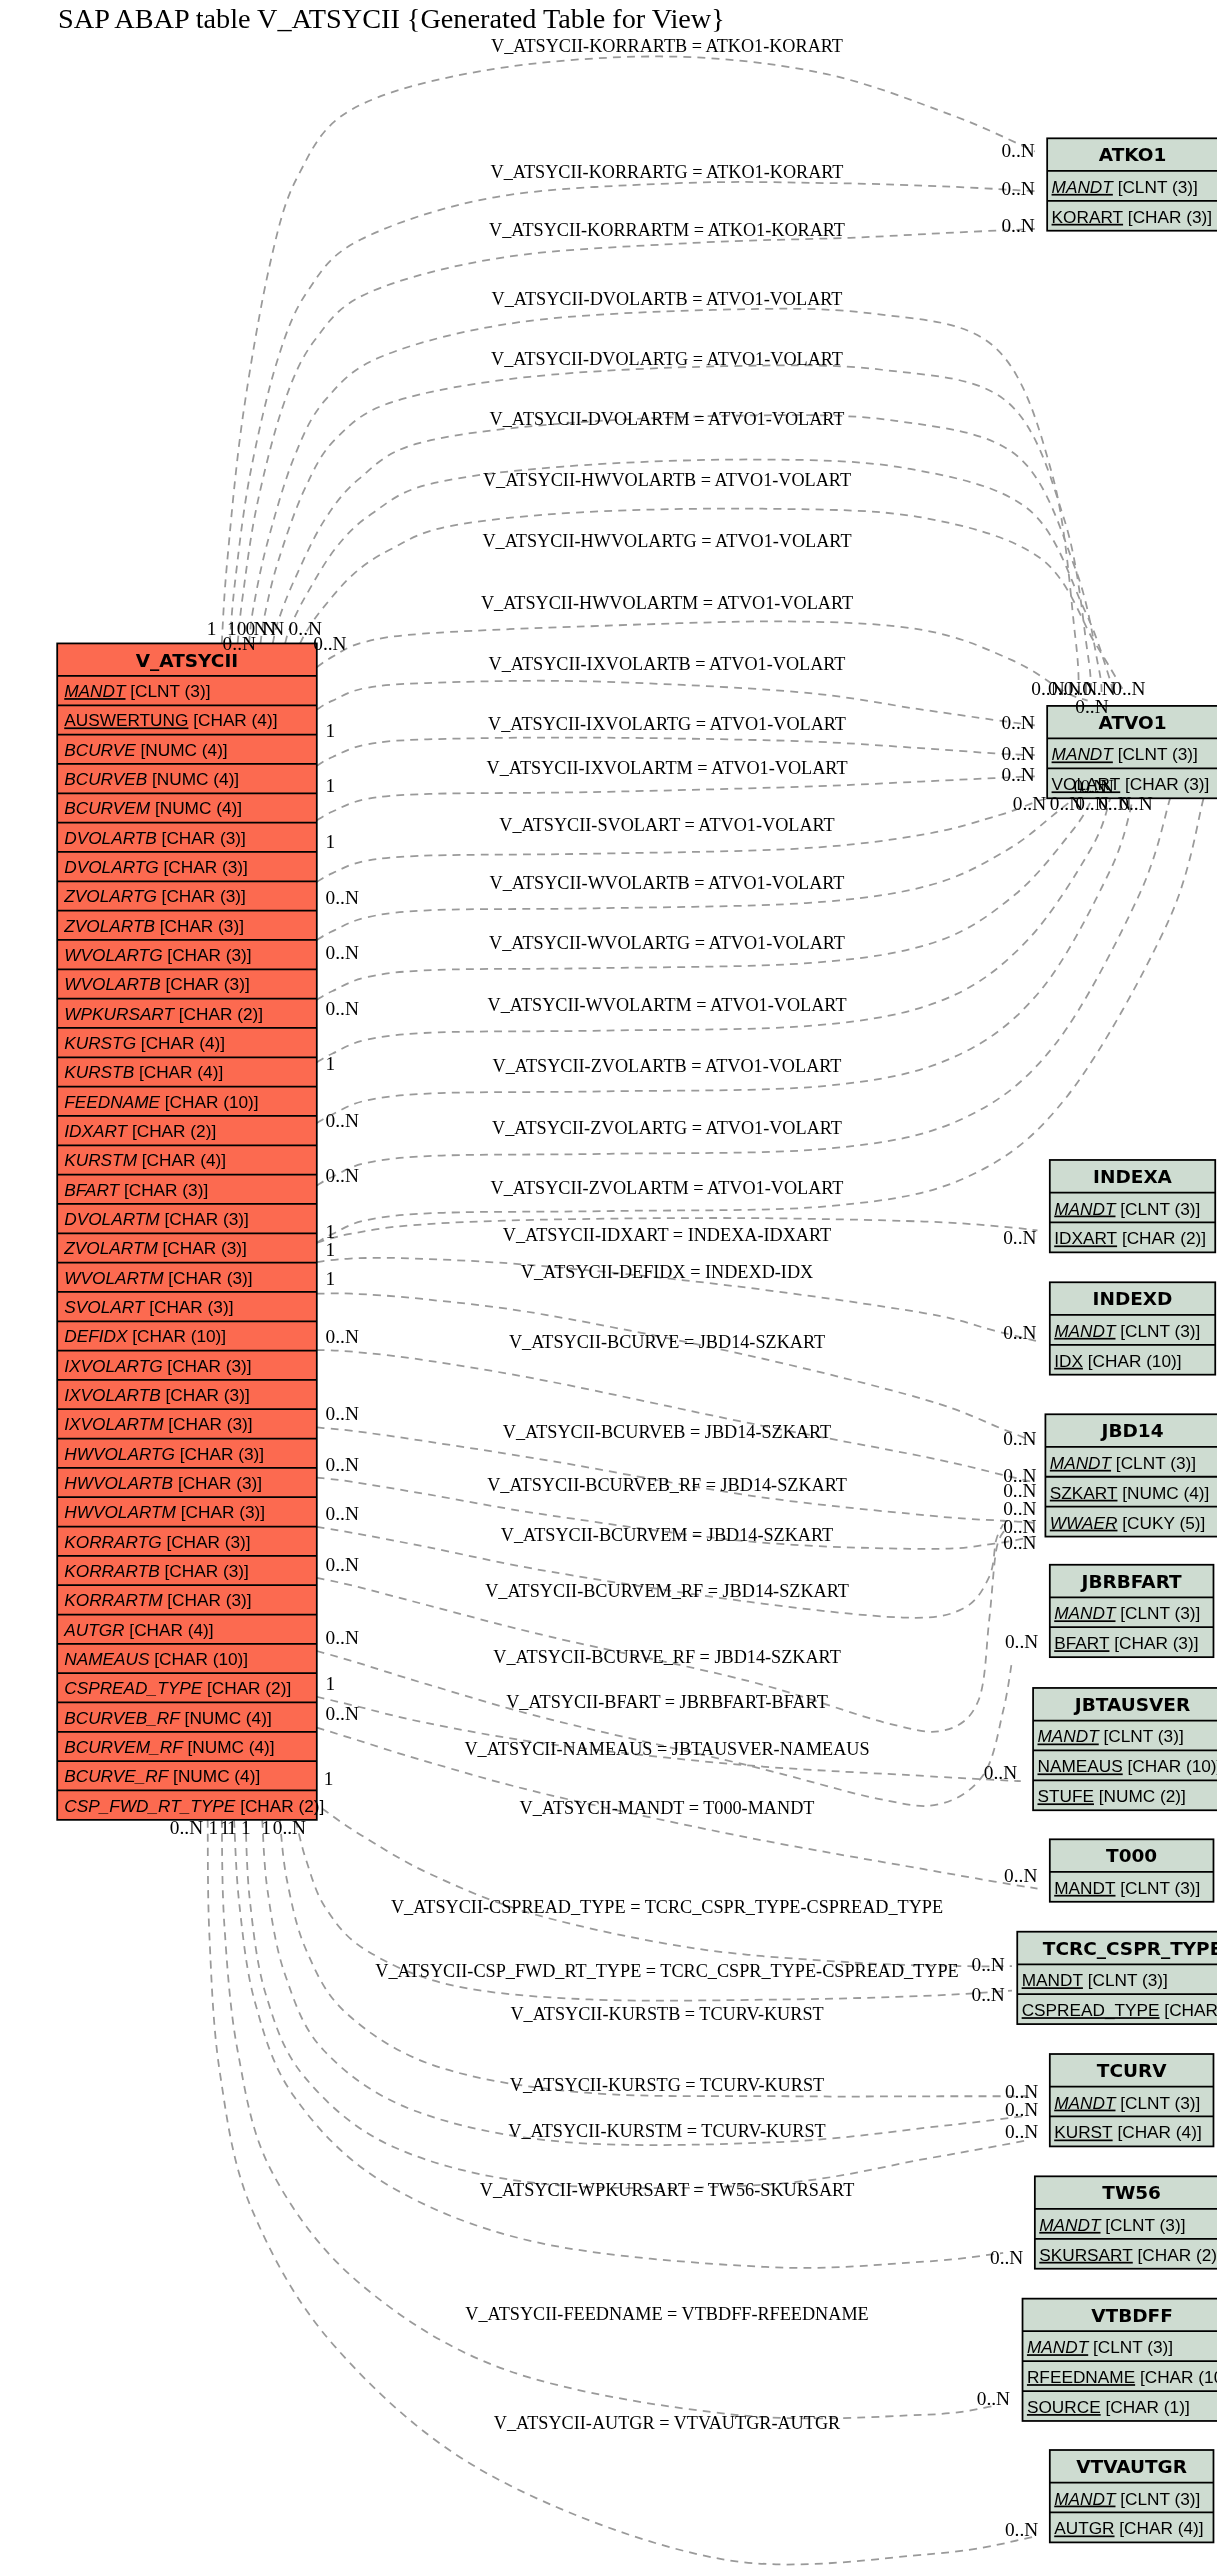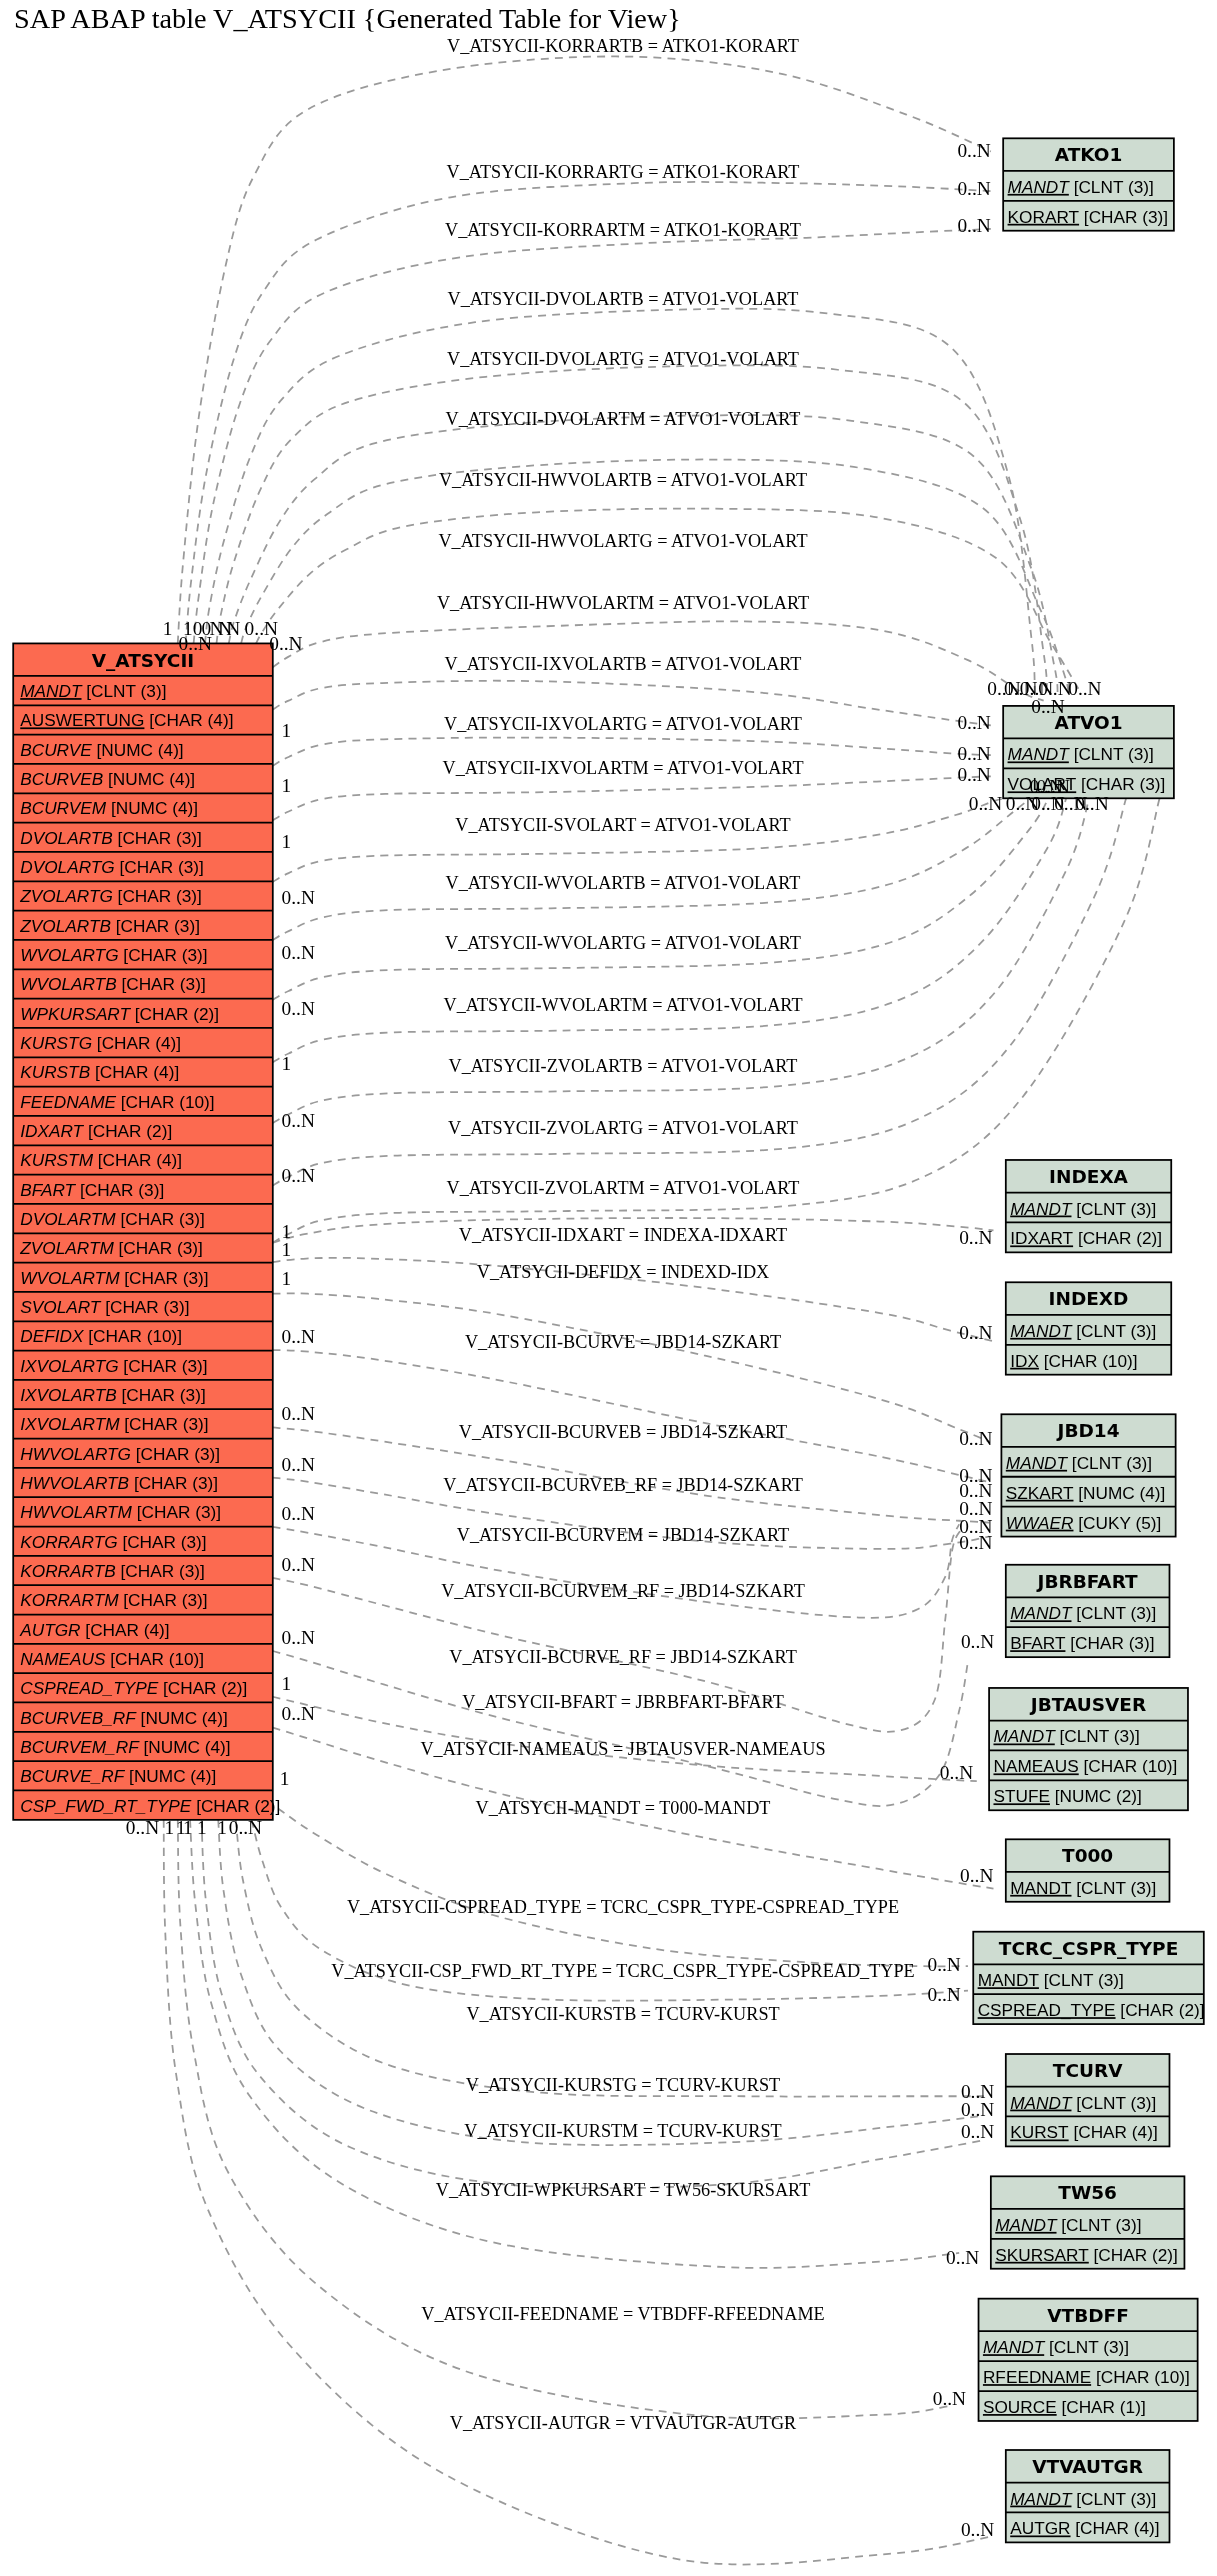--- a/index.html
+++ b/index.html
@@ -1,18 +1,18 @@
 <!DOCTYPE html>
 <html style="font-size:14px"><head>
 <meta charset="utf-8">
 <title>SAP ABAP table V_ATSYCII</title>
 <style>
   html,body{margin:0;padding:0;background:#fff;}
   body{width:1217px;height:2576px;overflow:hidden;}
-  #root{position:relative;width:1108px;height:2576px;}
+  #root{position:relative;width:1108px;height:2576px;margin-left:44px;}
   svg{display:block;}
   .ttl{font-family:"Liberation Serif",serif;font-size:32.1px;fill:#000;}
   .elab{font-family:"Liberation Serif",serif;font-size:20.7px;fill:#000;text-anchor:middle;}
   .card{font-family:"Liberation Serif",serif;font-size:22px;fill:#000;}
   .tname{font-family:"DejaVu Sans",sans-serif;font-weight:bold;font-size:21px;fill:#000;text-anchor:middle;}
   .fld{font-family:"Liberation Sans",sans-serif;font-size:19.6px;fill:#000;}
   .edge{fill:none;stroke:#9a9a9a;stroke-width:2;stroke-dasharray:9,7;stroke-linecap:butt;}
 </style>
 </head>
 <body>

